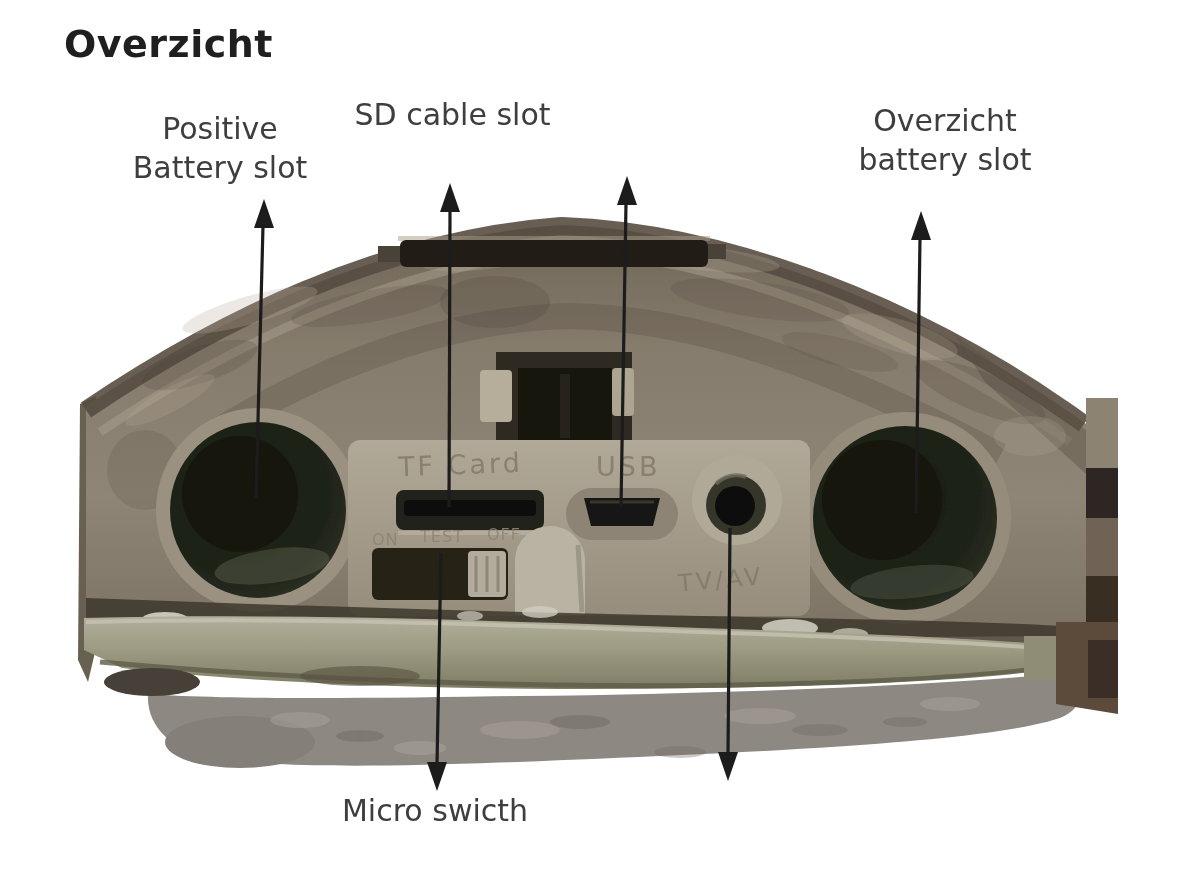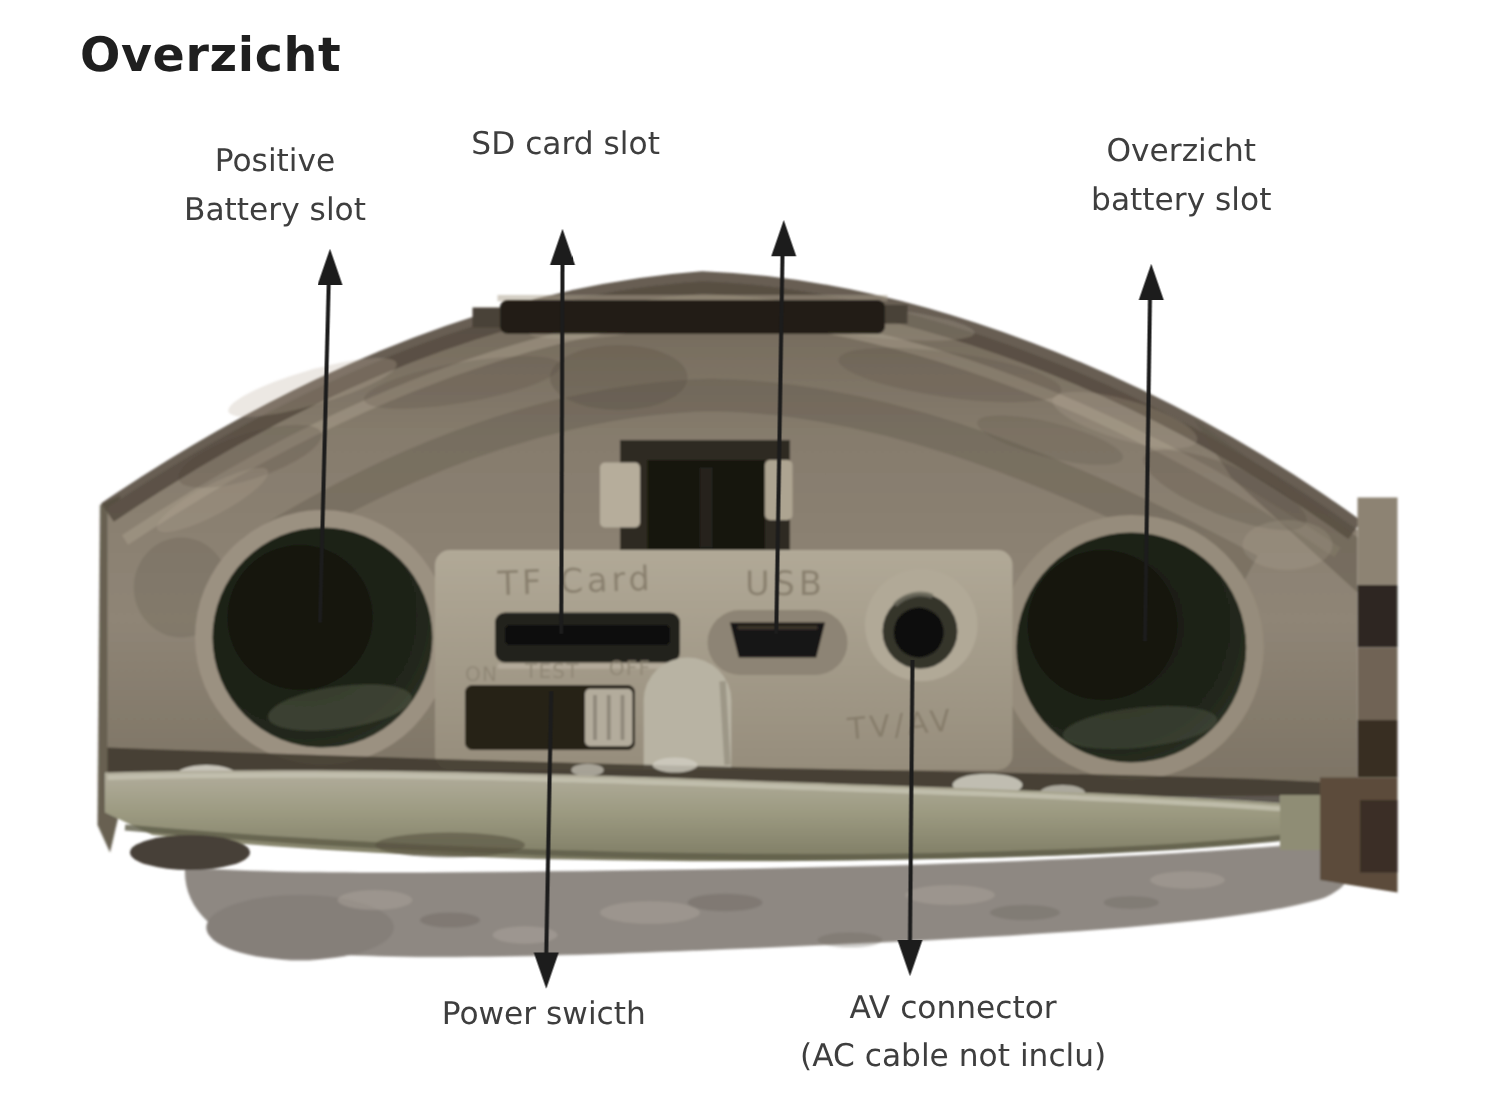--- a/index.html
+++ b/index.html
@@ -8,21 +8,21 @@
     background:#ffffff;
     font-family:"DejaVu Sans","Liberation Sans",sans-serif;
   }
   .stage{position:absolute;inset:0;width:960px;height:881px;}
   .page-title{
     position:absolute;left:64px;top:22px;
     font-size:38px;font-weight:700;color:#1f1f1f;letter-spacing:.5px;
   }
   .label{
     position:absolute;text-align:center;
-    font-size:25px;color:#3e3e3e;line-height:39px;font-weight:400;
+    font-size:30px;color:#3e3e3e;line-height:39px;font-weight:400;
   }
   .photo-svg{position:absolute;left:0;top:0;}
   .emboss{fill:#837a68;opacity:.85;letter-spacing:3px;}
   .emboss-small{fill:#8e8574;opacity:.9;letter-spacing:1px;}
   .arrow-line{stroke:#1c1c1c;stroke-width:3.2;fill:none;}
   .arrow-head{fill:#1c1c1c;}
 </style>
 </head>
 <body>
 
@@ -230,31 +230,27 @@
   </svg>
 
   <div class="page-title">Overzicht</div>
 
   <div class="label" style="left:90px;top:109px;width:260px">
     <div>Positive</div>
     <div>Battery slot</div>
   </div>
 
   <div class="label" style="left:330px;top:95px;width:245px">
-    <div>SD card slot</div>
+    <div>SD cable slot</div>
   </div>
 
 
   <div class="label" style="left:825px;top:101px;width:240px">
     <div>Overzicht</div>
     <div>battery slot</div>
   </div>
 
   <div class="label" style="left:310px;top:791px;width:250px">
-    <div>Power swicth</div>
-  </div>
-
-  <div class="label" style="left:585px;top:786px;width:355px">
-    <div>AV connector</div>
-    <div>(AC cable not inclu)</div>
-  </div>
+    <div>Micro swicth</div>
+  </div>
+
 
 </div>
 
 </body></html>

